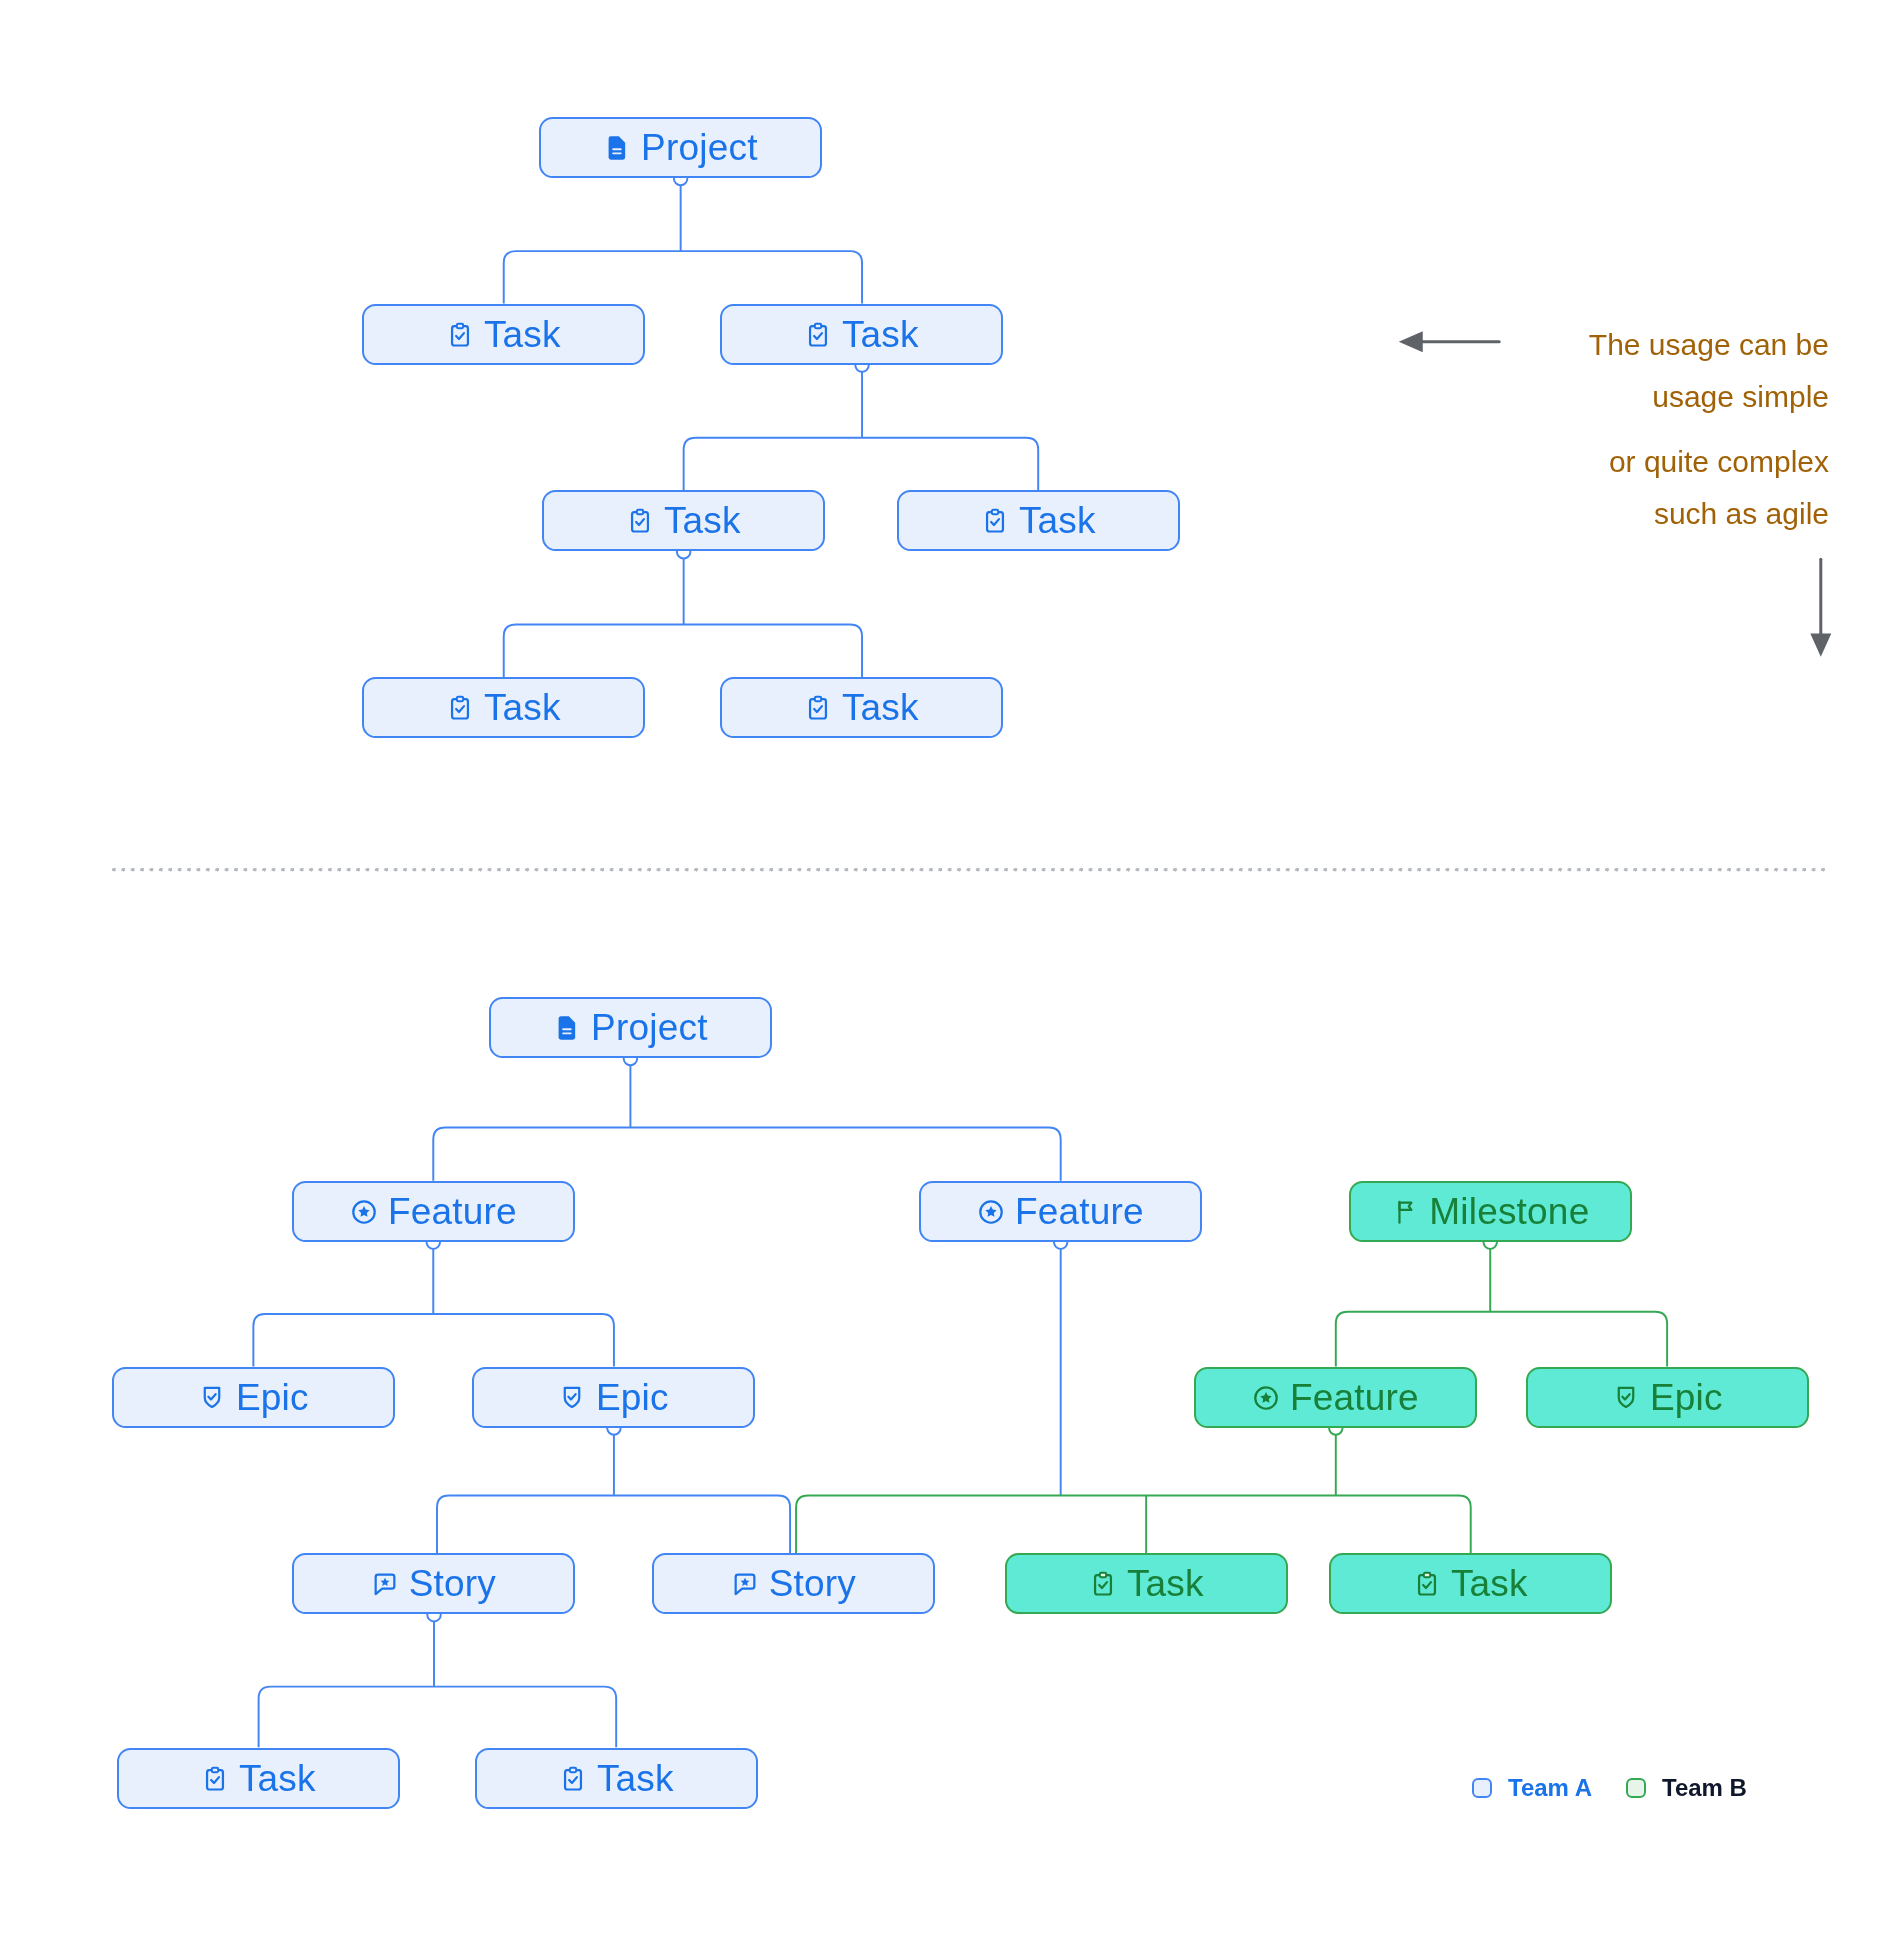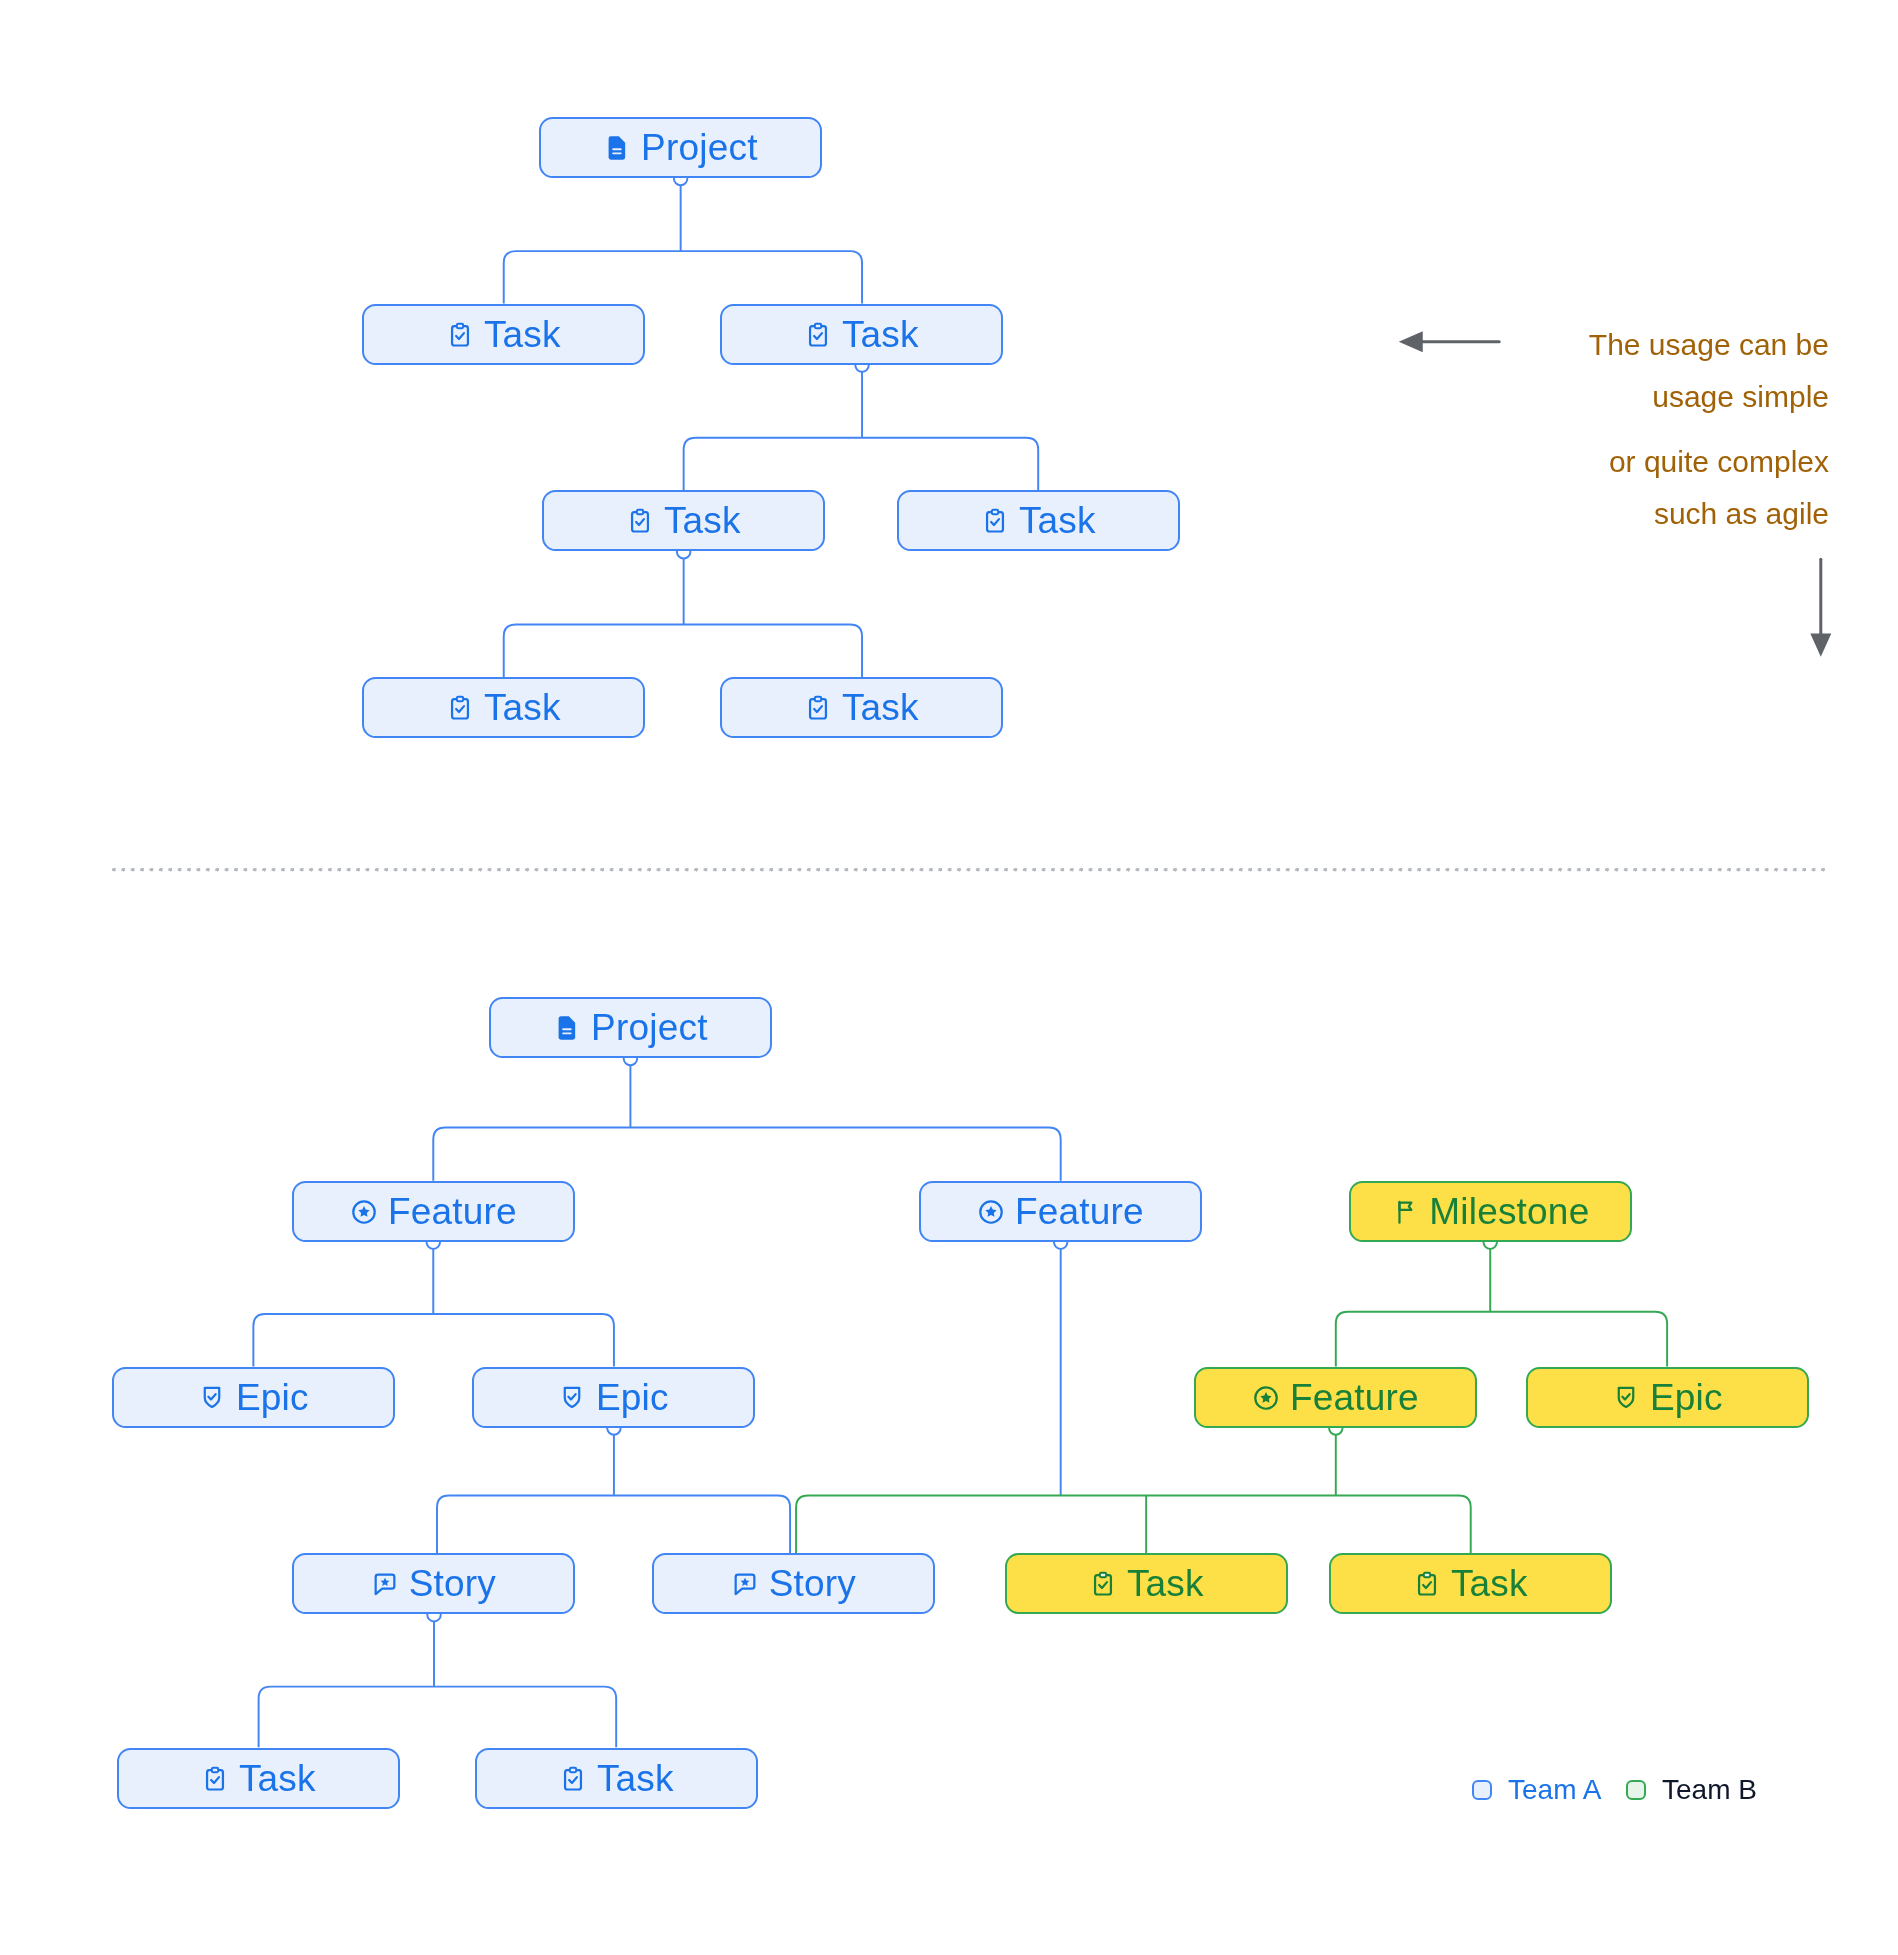--- a/index.html
+++ b/index.html
@@ -18,39 +18,39 @@
   .arrow-line{stroke:#5f6368;stroke-width:4px;fill:none;stroke-linecap:round;}
   .arrow-head{fill:#5f6368;stroke:none;}
 
   .node{
     position:absolute;width:283px;height:61px;box-sizing:border-box;
     border-radius:13.5px;border:2.2px solid;
     display:flex;align-items:center;justify-content:center;gap:9.7px;
     font-size:37px;font-weight:500;letter-spacing:0.2px;
   }
   .team-a{background:#e8f0fe;border-color:#4285f4;color:#1a73e8;--fill:#e8f0fe;}
-  .team-b{background:#fde047;border-color:#34a853;color:#188038;--fill:#e6f4ea;}
+  .team-b{background:#5eead4;border-color:#34a853;color:#188038;--fill:#e6f4ea;}
   .node .icon{width:28px;height:28px;flex:0 0 auto;}
 
   .annotation{
     position:absolute;right:69px;text-align:right;color:#a16207;
     font-size:30px;line-height:52px;font-weight:400;
   }
   .annotation.first{top:319px;}
   .annotation.second{top:436px;}
 
   .divider{
     position:absolute;left:111px;top:866px;width:1718px;height:6.7px;
     background-image:radial-gradient(circle 1.9px at 3px 3.4px,#b4bac0 98%,rgba(0,0,0,0));
     background-size:9.4px 6.7px;background-repeat:repeat-x;
   }
 
   .legend-item{
     position:absolute;top:1774px;display:flex;align-items:center;gap:16.5px;
-    font-size:28px;font-weight:400;
+    font-size:24px;font-weight:700;
   }
   .legend-item.a{left:1472px;color:#1a73e8;}
   .legend-item.b{left:1626px;color:#0f172a;}
   .swatch{width:19.5px;height:19.5px;border-radius:6px;border:2.2px solid;box-sizing:border-box;}
   .swatch.a{background:#e8f0fe;border-color:#4285f4;}
   .swatch.b{background:#e6f4ea;border-color:#34a853;}
 </style>
 </head>
 <body>
 

